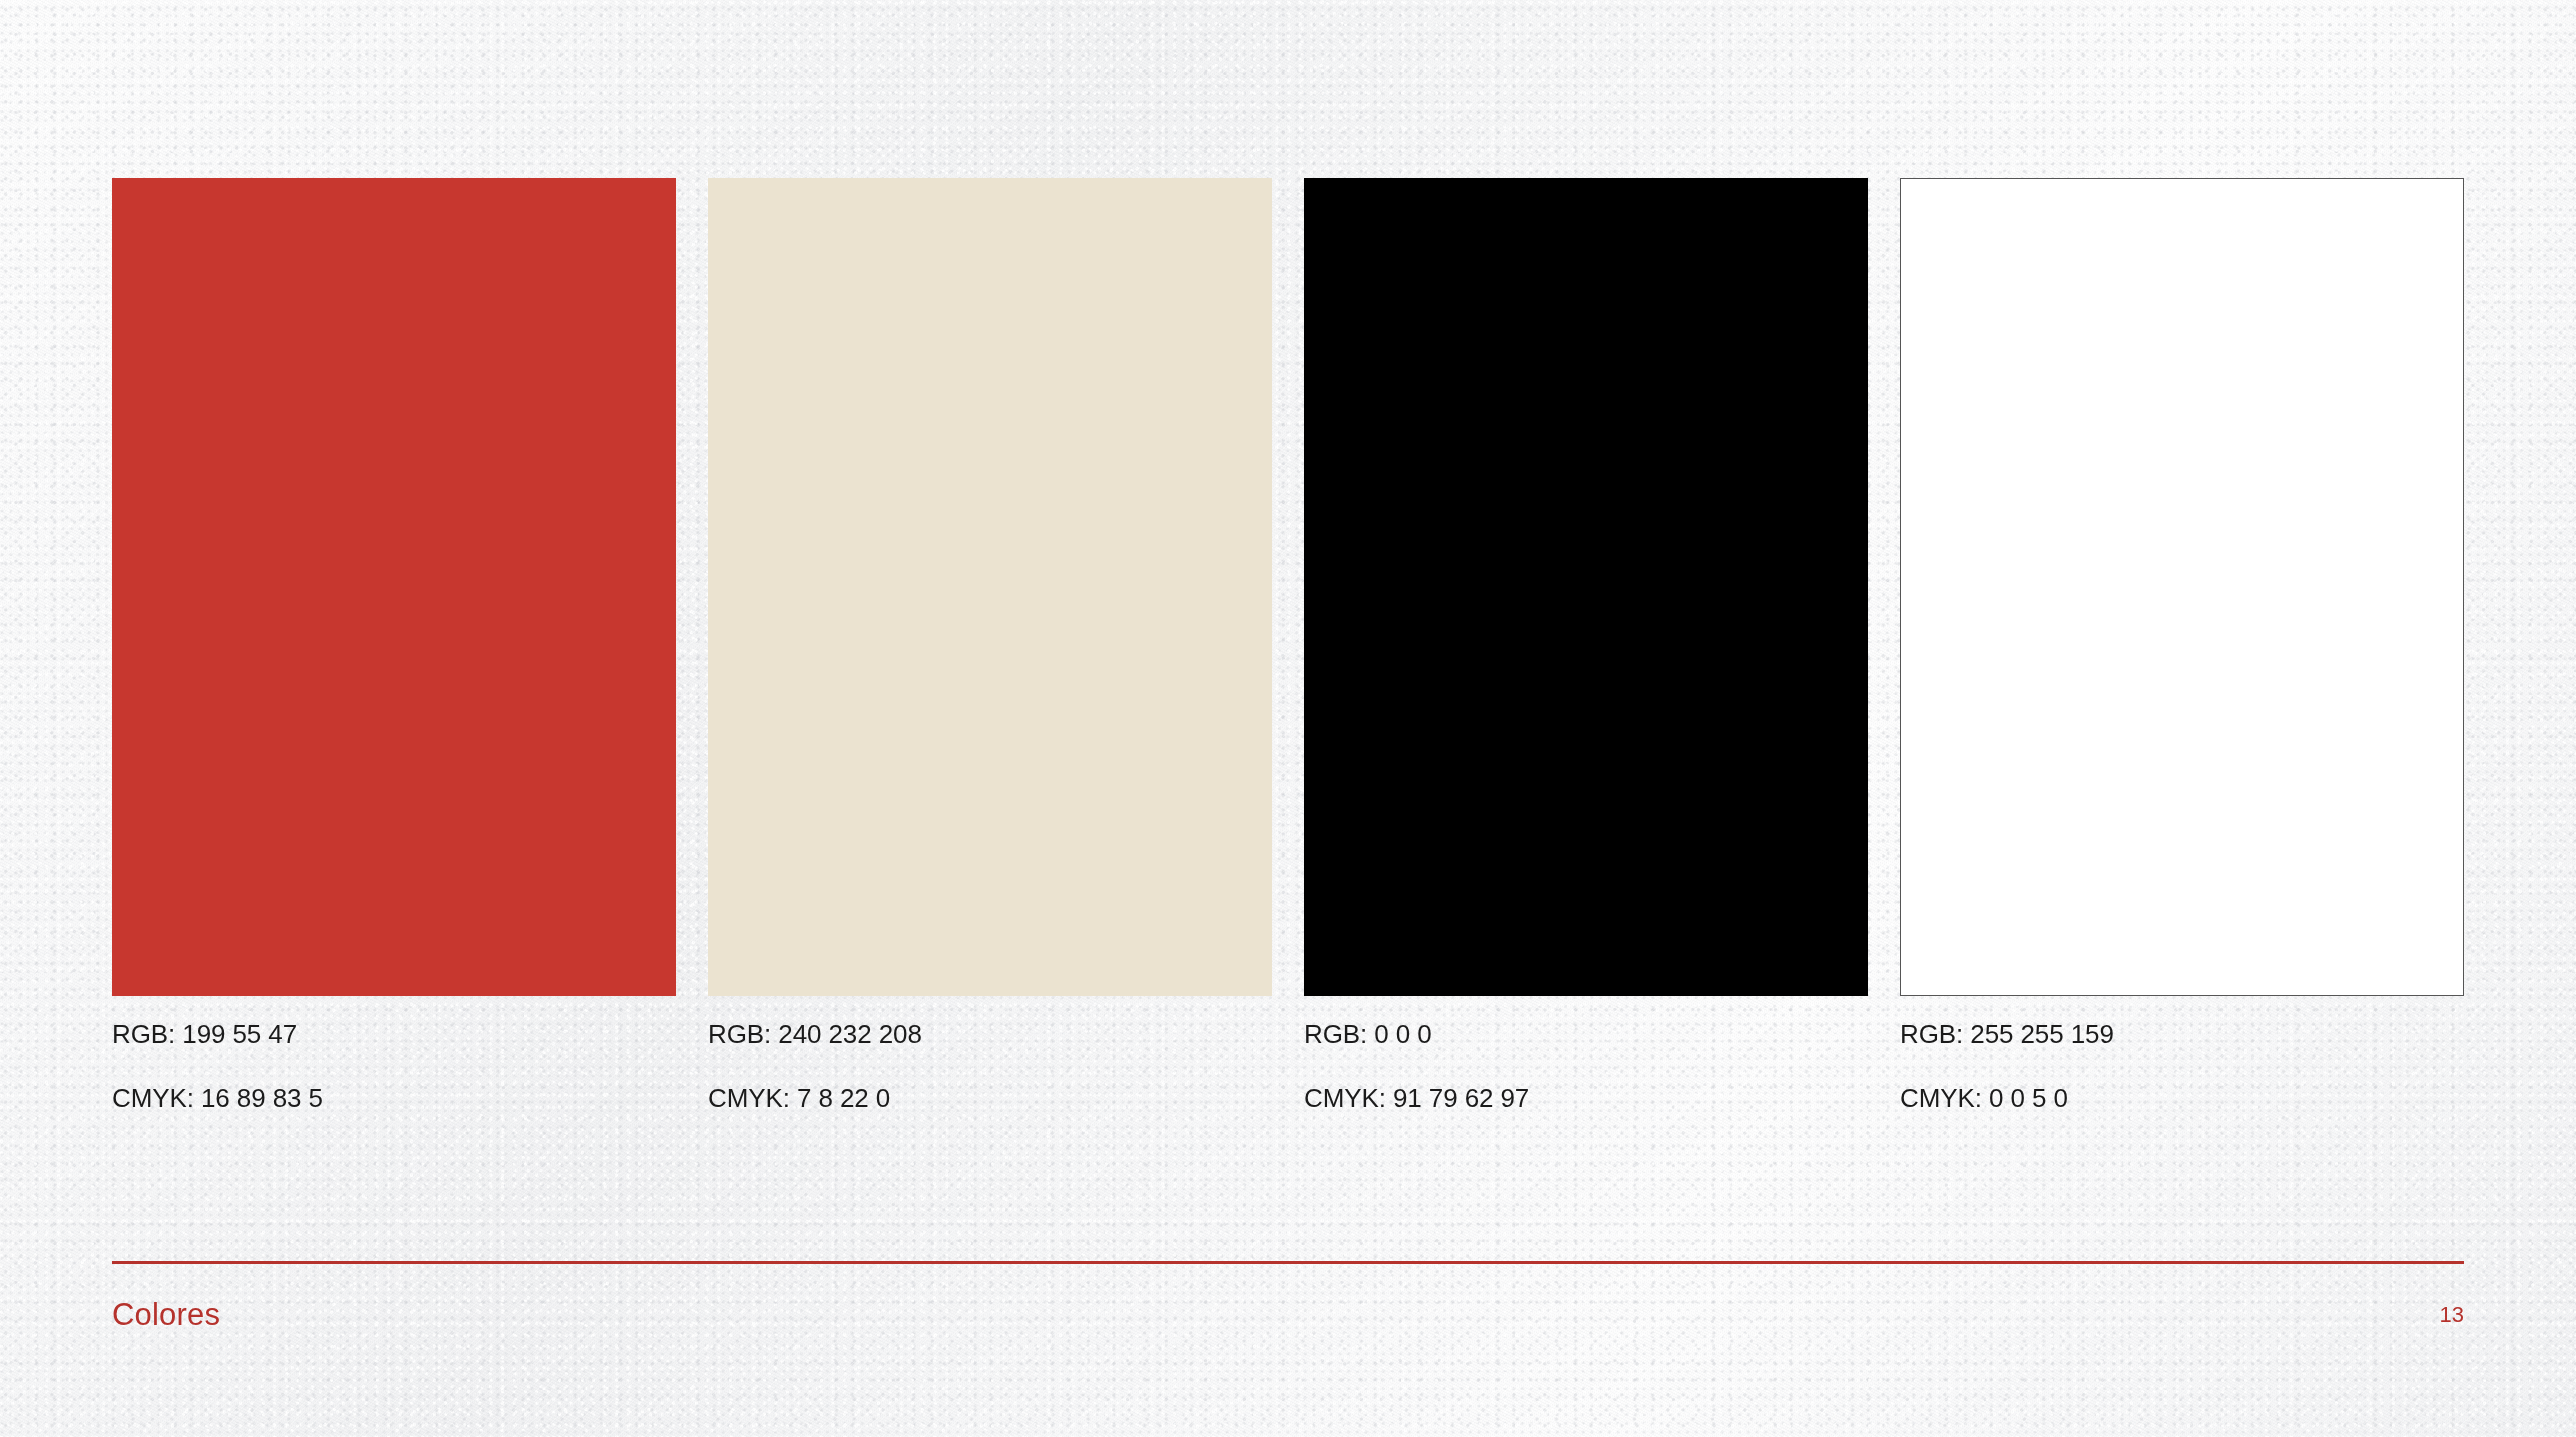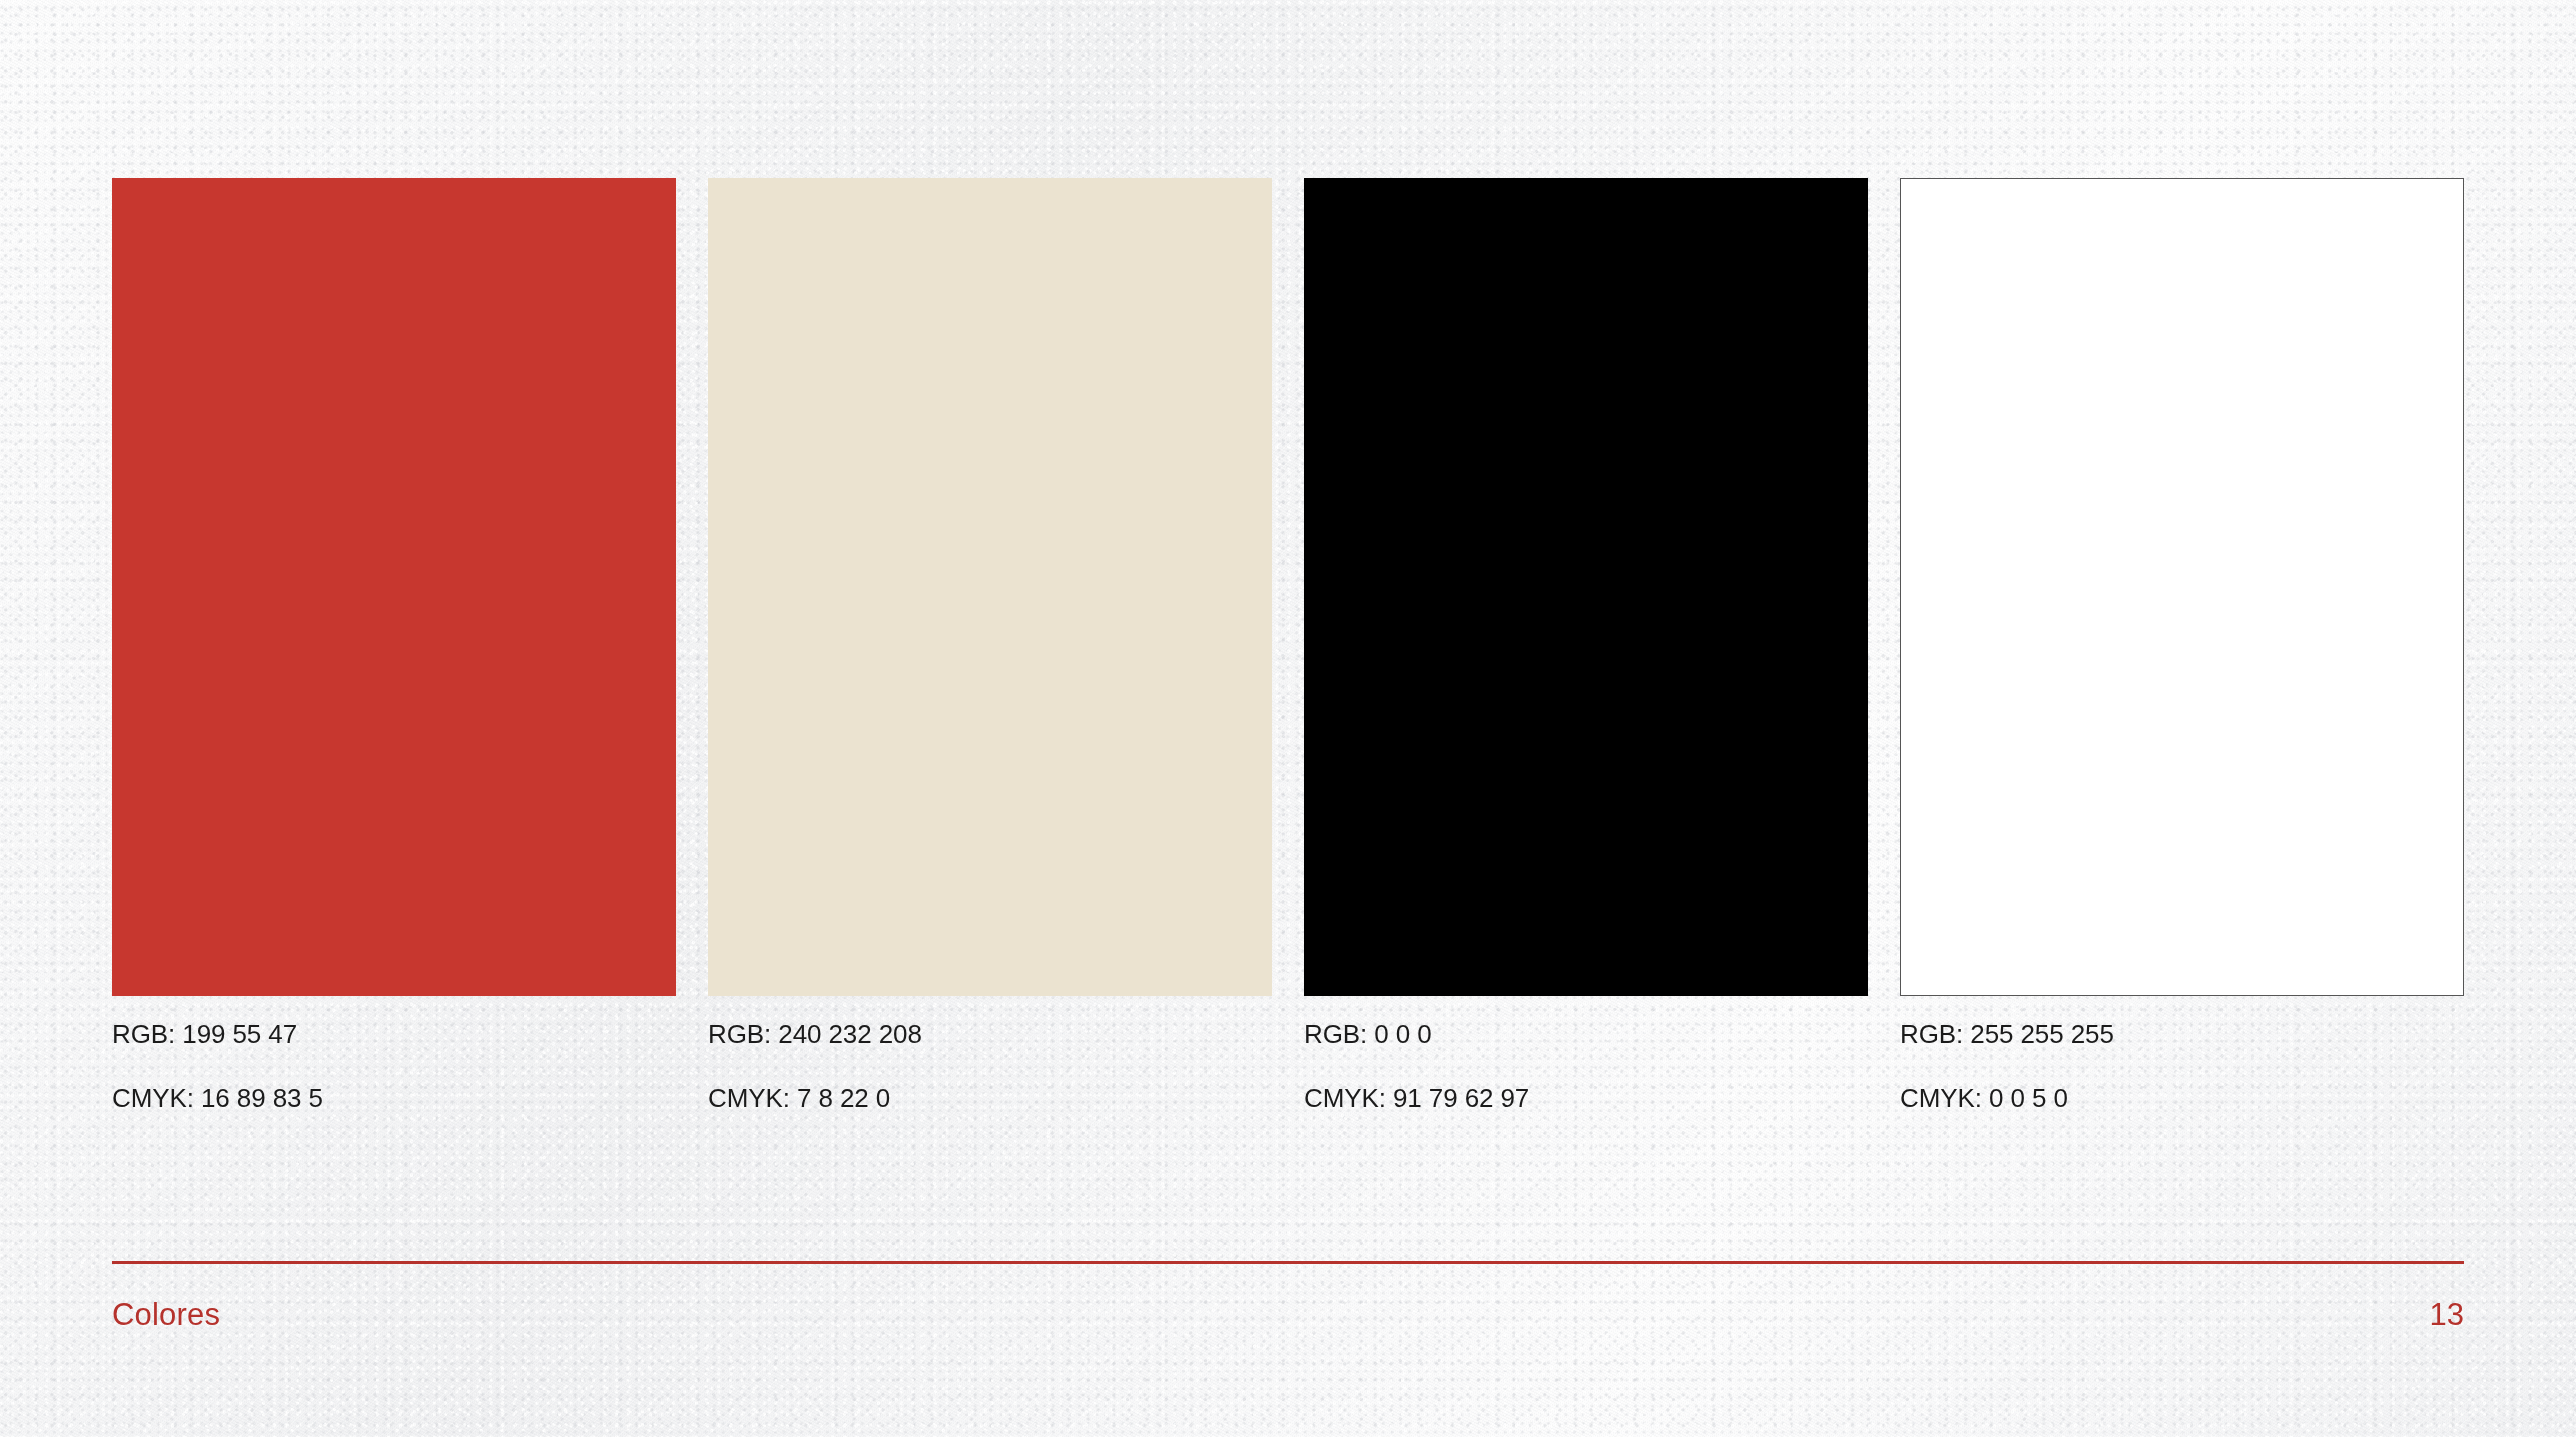--- a/index.html
+++ b/index.html
@@ -108,21 +108,21 @@
     justify-content: space-between;
   }
   #footer-title {
     font-family: "Liberation Sans", sans-serif;
     font-size: 31px;
     color: #b5322c;
     letter-spacing: 0.2px;
   }
   #footer-page {
     font-family: "Liberation Sans", sans-serif;
-    font-size: 31px;
+    font-size: 22px;
     color: #b5322c;
   }
 </style>
 </head>
 <body>
 
 <div id="slide">
   <div id="grain"></div>
 
   <div id="swatch-row">
@@ -147,21 +147,21 @@
     </div>
     <div class="caption-col">
       <div class="caption-line rgb">RGB: 240 232 208</div>
       <div class="caption-line cmyk">CMYK: 7 8 22 0</div>
     </div>
     <div class="caption-col">
       <div class="caption-line rgb">RGB: 0 0 0</div>
       <div class="caption-line cmyk">CMYK: 91 79 62 97</div>
     </div>
     <div class="caption-col">
-      <div class="caption-line rgb">RGB: 255 255 255</div>
+      <div class="caption-line rgb">RGB: 255 255 159</div>
       <div class="caption-line cmyk">CMYK: 0 0 5 0</div>
     </div>
   </div>
 
   <div id="footer-rule" style="background-color: rgb(181, 50, 44);"></div>
 
   <div id="footer-bar">
     <div id="footer-title" style="color: rgb(181, 50, 44);">Colores</div>
     <div id="footer-page" style="color: rgb(181, 50, 44);">13</div>
   </div>

